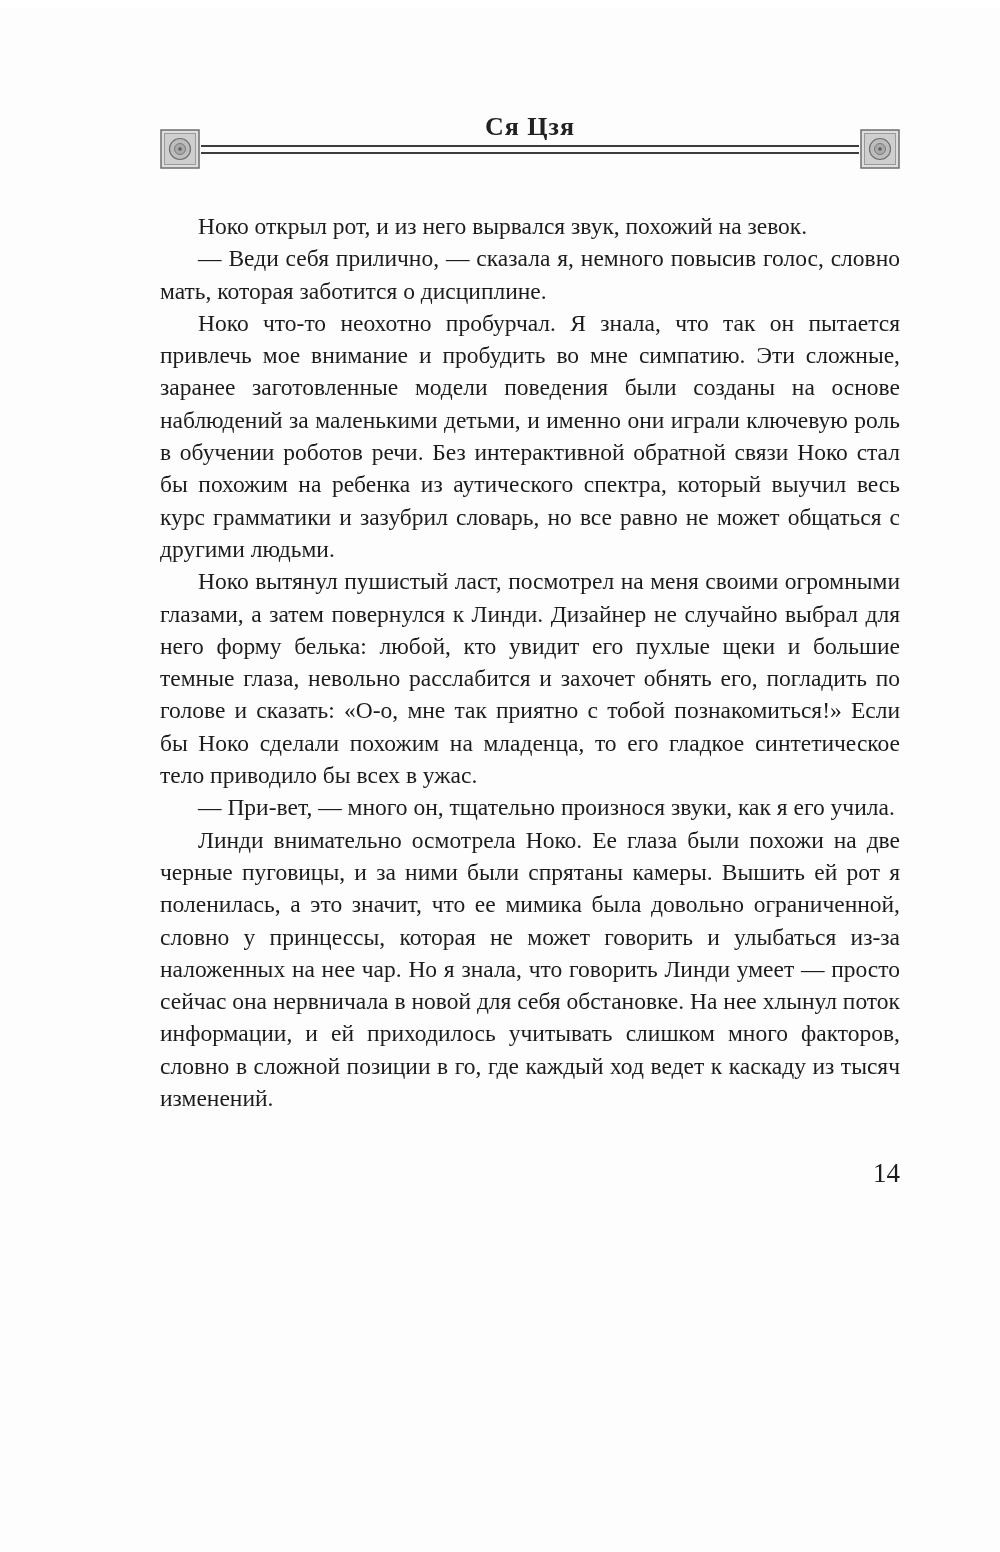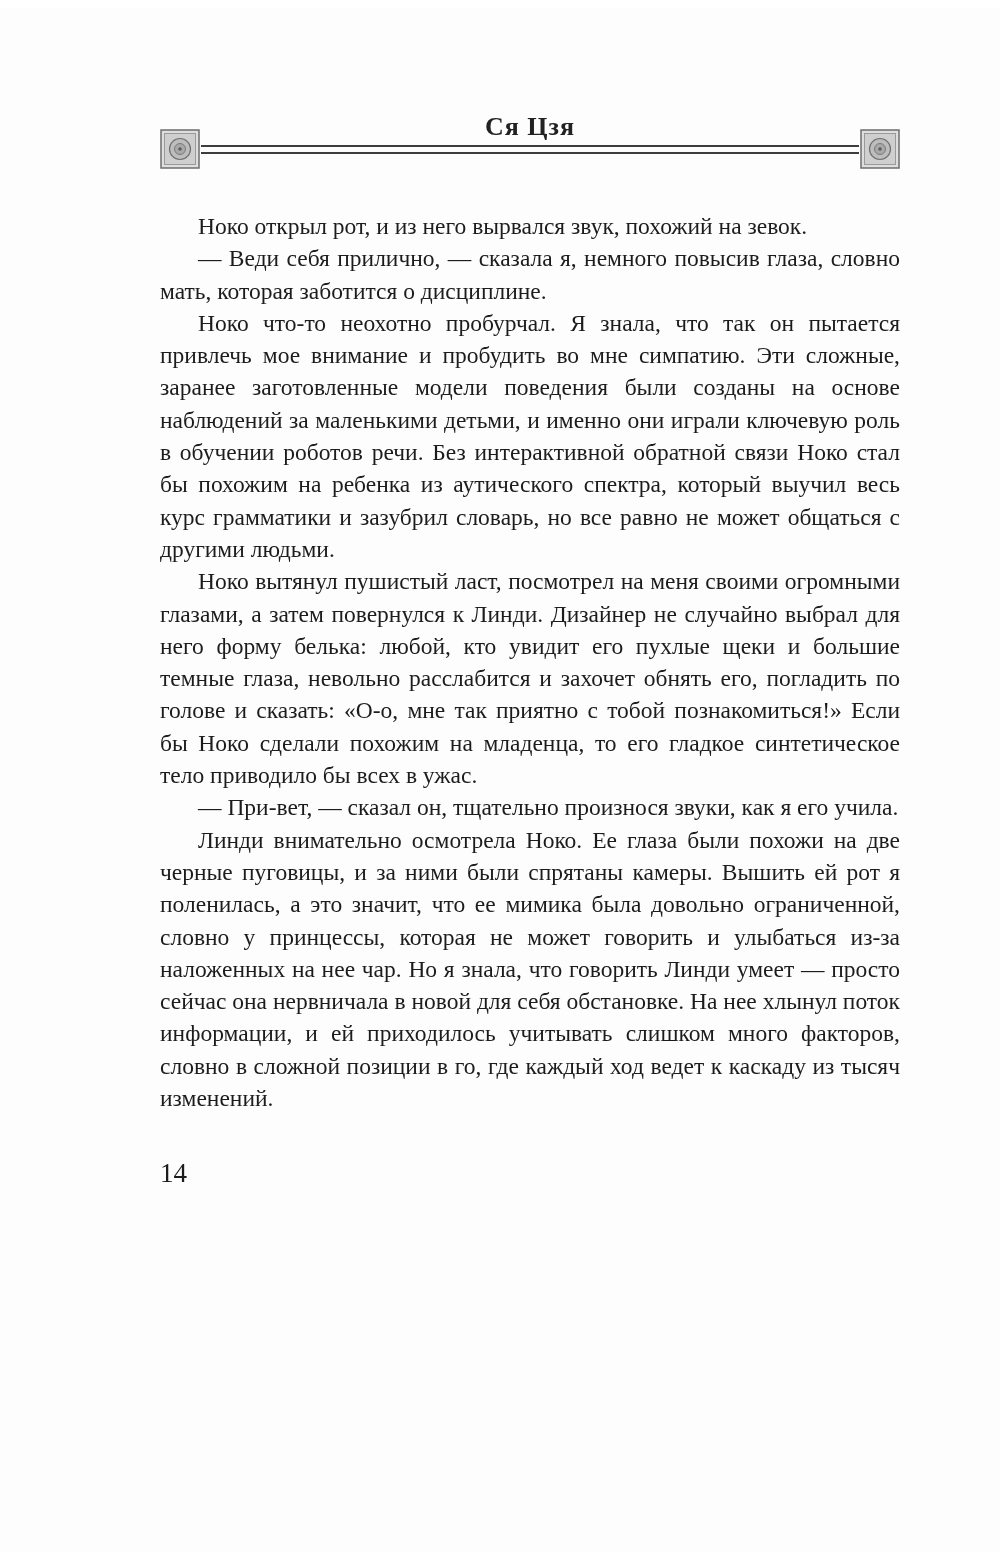--- a/index.html
+++ b/index.html
@@ -75,21 +75,21 @@
   }
 
   .page-text p {
     text-indent: 38px;
     margin: 0;
   }
 
   
   .footer {
     margin-top: 44px;
-    text-align: left;
+    text-align: right;
   }
 
   .page-number {
     font-size: 27px;
     color: #1c1c1c;
   }
 </style>
 </head>
 <body>
 
@@ -115,24 +115,24 @@
           <circle cx="20" cy="20" r="10.5" fill="#bdbdbd" stroke="#707070" stroke-width="1.2"></circle>
           <circle cx="20" cy="20" r="5.5" fill="#a9a9a9" stroke="#7a7a7a" stroke-width="1"></circle>
           <circle cx="20" cy="20" r="1.8" fill="#5e5e5e"></circle>
         </svg>
       </span>
     </div>
   </div>
 
   <div class="page-text">
     <p>Ноко открыл рот, и из него вырвался звук, похожий на зевок.</p>
-    <p>— Веди себя прилично, — сказала я, немного повысив глаза, словно мать, которая заботится о дисциплине.</p>
+    <p>— Веди себя прилично, — сказала я, немного повысив голос, словно мать, которая заботится о дисциплине.</p>
     <p>Ноко что-то неохотно пробурчал. Я знала, что так он пытается привлечь мое внимание и пробудить во мне симпатию. Эти сложные, заранее заготовленные модели поведения были созданы на основе наблюдений за маленькими детьми, и именно они играли ключевую роль в обучении роботов речи. Без интерактивной обратной связи Ноко стал бы похожим на ребенка из аутического спектра, который выучил весь курс грамматики и зазубрил словарь, но все равно не может общаться с другими людьми.</p>
     <p>Ноко вытянул пушистый ласт, посмотрел на меня своими огромными глазами, а затем повернулся к Линди. Дизайнер не случайно выбрал для него форму белька: любой, кто увидит его пухлые щеки и большие темные глаза, невольно расслабится и захочет обнять его, погладить по голове и сказать: «О-о, мне так приятно с тобой познакомиться!» Если бы Ноко сделали похожим на младенца, то его гладкое синтетическое тело приводило бы всех в ужас.</p>
-    <p>— При-вет, — сказал он, тщательно произнося звуки, как я его учила.</p>
+    <p>— При-вет, — много он, тщательно произнося звуки, как я его учила.</p>
     <p>Линди внимательно осмотрела Ноко. Ее глаза были похожи на две черные пуговицы, и за ними были спрятаны камеры. Вышить ей рот я поленилась, а это значит, что ее мимика была довольно ограниченной, словно у принцессы, которая не может говорить и улыбаться из-за наложенных на нее чар. Но я знала, что говорить Линди умеет — просто сейчас она нервничала в новой для себя обстановке. На нее хлынул поток информации, и ей приходилось учитывать слишком много факторов, словно в сложной позиции в го, где каждый ход ведет к каскаду из тысяч изменений.</p>
   </div>
 
   <div class="footer">
     <span class="page-number">14</span>
   </div>
 
 </div>
 
 </body></html>

